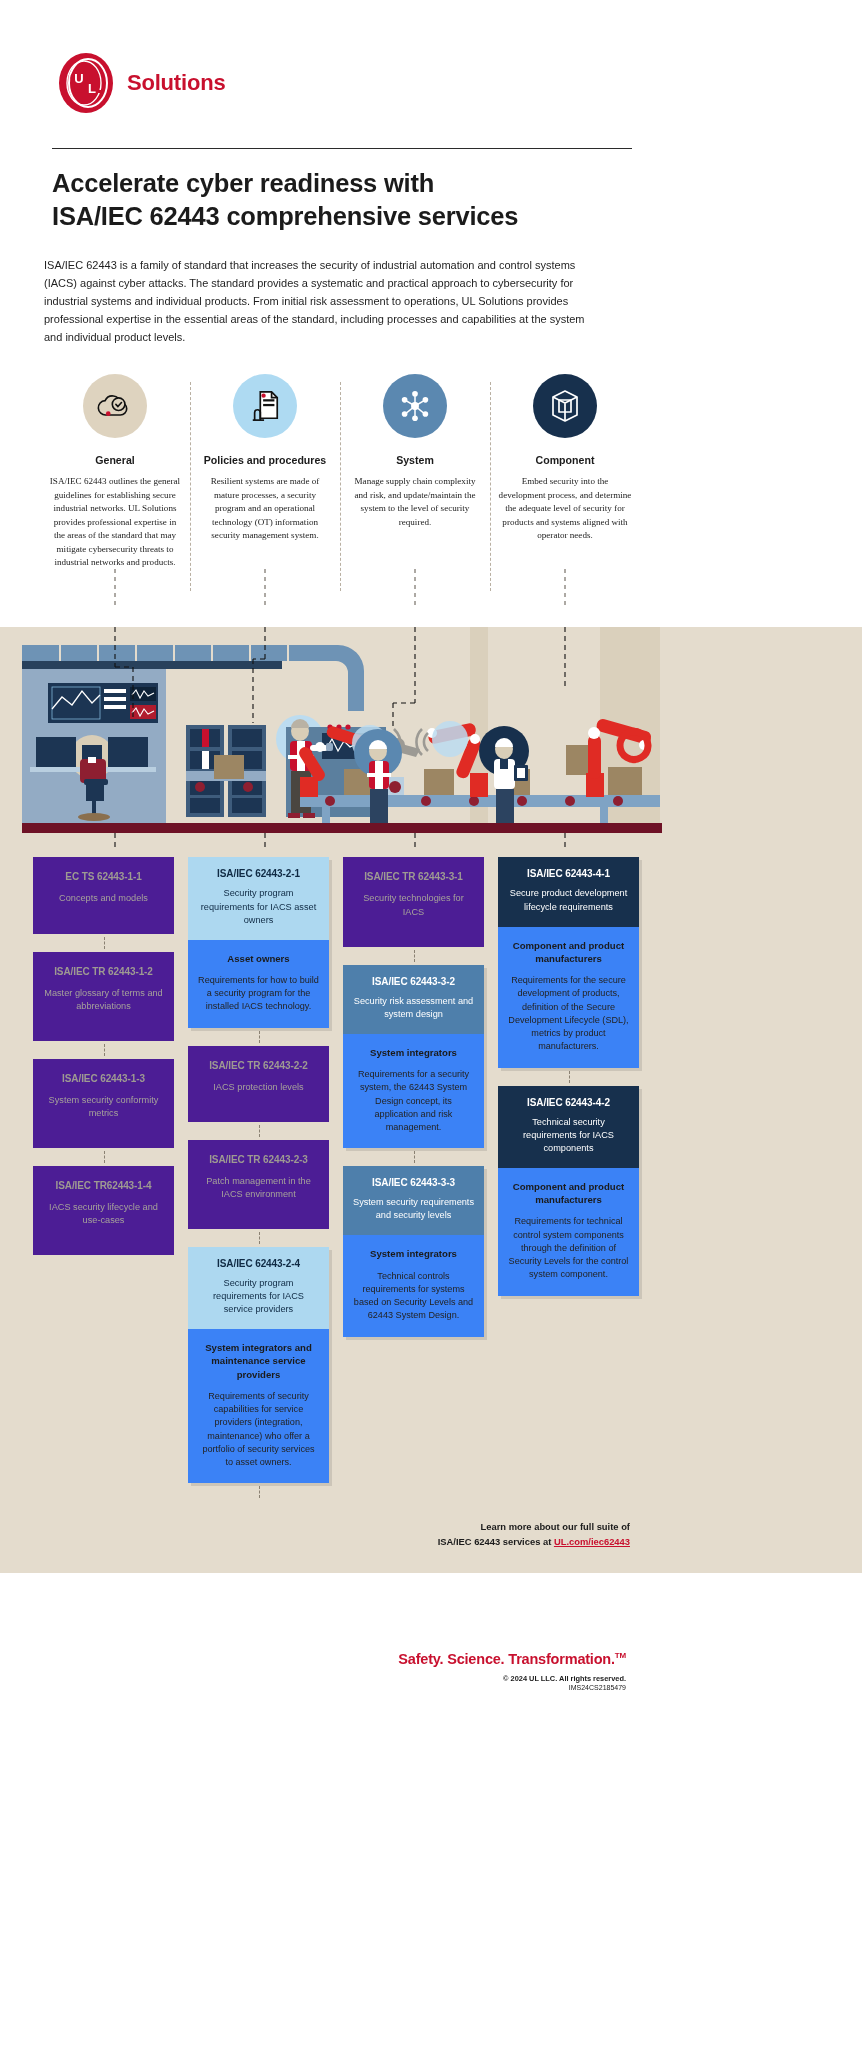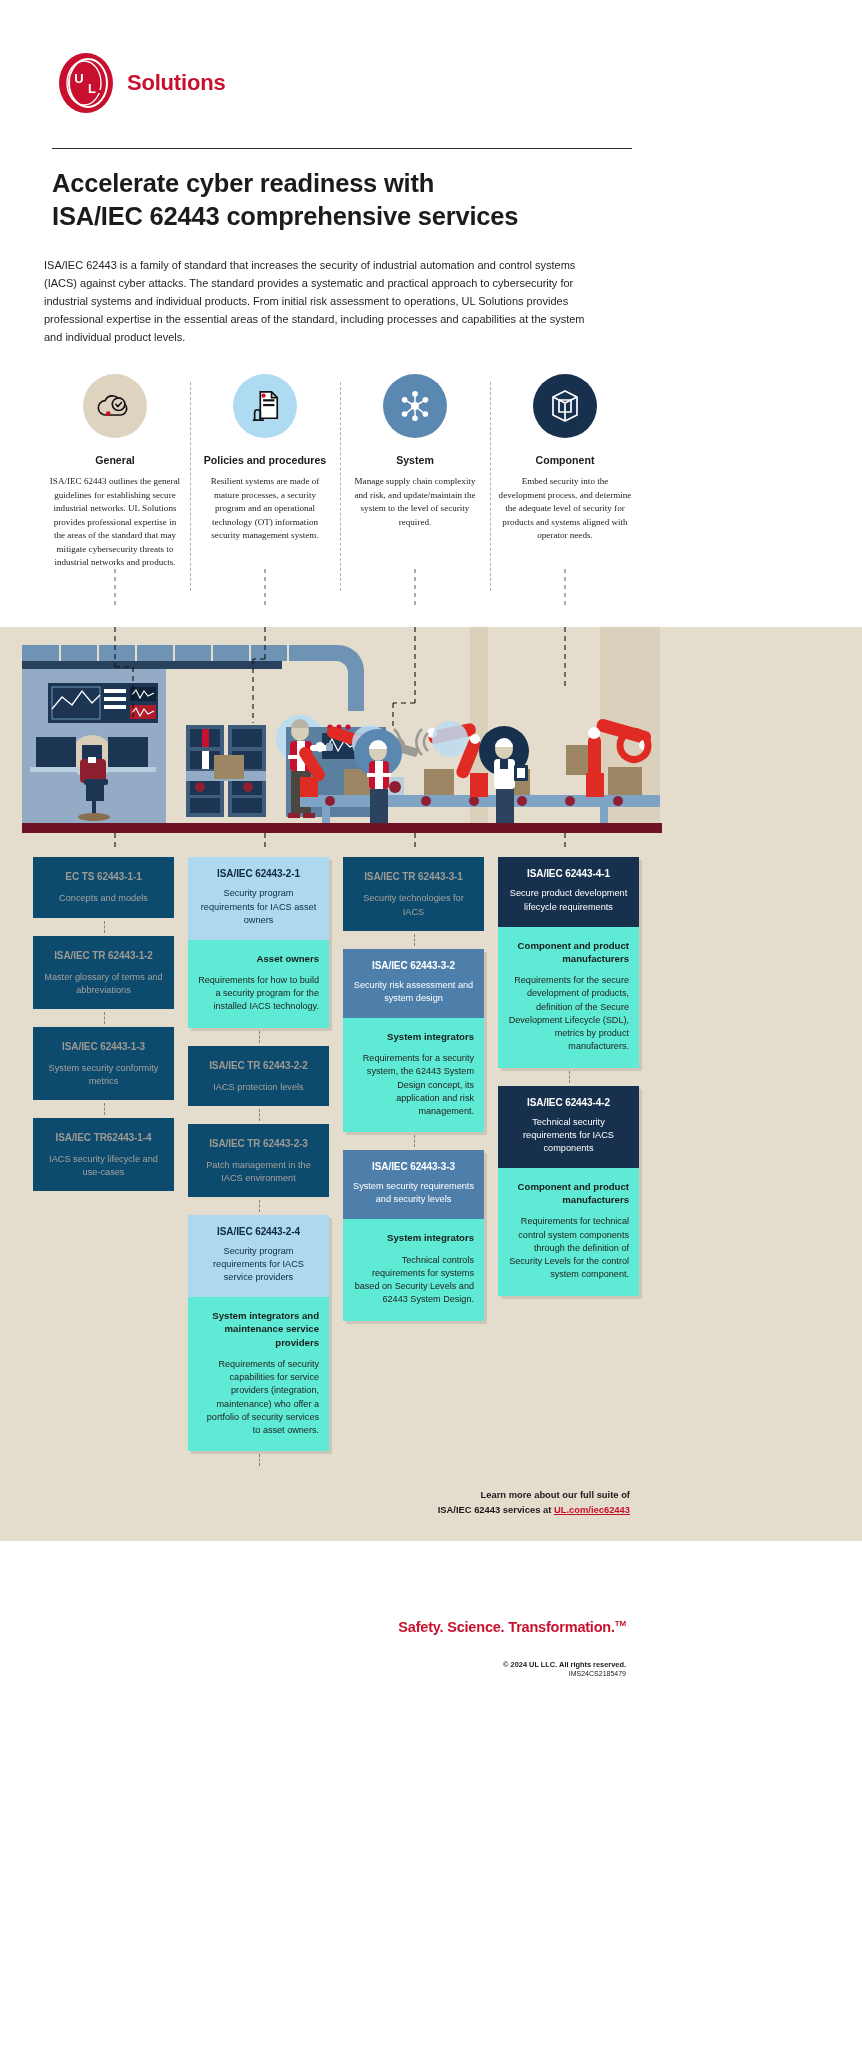--- a/index.html
+++ b/index.html
@@ -43,29 +43,29 @@
 
   
   .scene { margin-top: 22px; width:862px; position:relative; }
 
   
   .board { width: 862px; background:#E4DCCD; position:relative; padding: 0 0 72px 0; }
   .cols { width: 620px; margin: 0 auto 0 26px; display:flex; position:relative; padding-top: 10px; }
   .col { width: 155px; padding: 0 7px; position:relative; }
 
   .card { width:100%; margin-bottom: 0; position:relative; }
-  .card.ghost { background:#0c4a6e; text-align:center; padding: 14px 10px 12px; }
+  .card.ghost { background:#4c1d95; text-align:center; padding: 14px 10px 28px; }
   .card.ghost .c-code { font-size:10px; font-weight:700; color:#9e9a92; margin-bottom:10px; letter-spacing:-0.1px;}
   .card.ghost .c-sub { font-size:9.2px; line-height:1.42; color:#a6a29a; }
 
-  .card.solid { background:#5eead4; box-shadow: 3px 3px 0 rgba(0,0,0,0.10); }
+  .card.solid { background:#3b82f6; box-shadow: 3px 3px 0 rgba(0,0,0,0.10); }
   .card.solid .c-head { padding: 11px 10px 13px; text-align:center; }
   .card.solid .c-head .c-code { font-size:10px; font-weight:700; margin-bottom:8px; letter-spacing:-0.1px;}
   .card.solid .c-head .c-sub { font-size:9.2px; line-height:1.42; }
-  .card.solid .c-body { padding: 12px 10px 14px; text-align:right; }
+  .card.solid .c-body { padding: 12px 10px 14px; text-align:center; }
   .card.solid .c-role { font-size:9.6px; font-weight:700; line-height:1.38; margin-bottom:9px; color:#1b1b1b;}
   .card.solid .c-text { font-size:9.1px; line-height:1.46; color:#232323; }
 
   .head-lightblue { background:#ADD8F0; color:#0f2a44; }
   .head-midblue   { background:#4E7FAB; color:#ffffff; }
   .head-navy      { background:#17304D; color:#ffffff; }
 
   .vgap { height: 18px; position:relative; }
   .vgap::before {
     content:""; position:absolute; left:50%; top:3px; bottom:3px; width:0;
@@ -75,21 +75,21 @@
   
   .learn {
     position:absolute; right: 232px; bottom: 24px; text-align:right;
     font-size:9.4px; font-weight:700; line-height:1.55; color:#1b1b1b;
   }
   .learn a { color:#C8102E; text-decoration:underline; }
 
   .tagline-block { width:862px; background:#fff; padding: 34px 236px 26px 0; text-align:right; }
   .tagline { font-size:14.5px; font-weight:700; color:#C8102E; letter-spacing:-0.2px;margin-top:44px; }
   .tagline sup { font-size:8px; vertical-align: super; }
-  .copyright { font-size:7.4px; font-weight:700; color:#1b1b1b; margin-top:24px; line-height:1.5;}
+  .copyright { font-size:7.4px; font-weight:700; color:#1b1b1b; margin-top:6px; line-height:1.5;}
   .docid { font-size:7px; color:#1b1b1b; }
 </style>
 </head>
 <body>
 
 <div class="page">
 
   <div class="logo-row">
     <div class="ul-mark">
       <svg width="62" height="62" viewBox="0 0 62 62">

